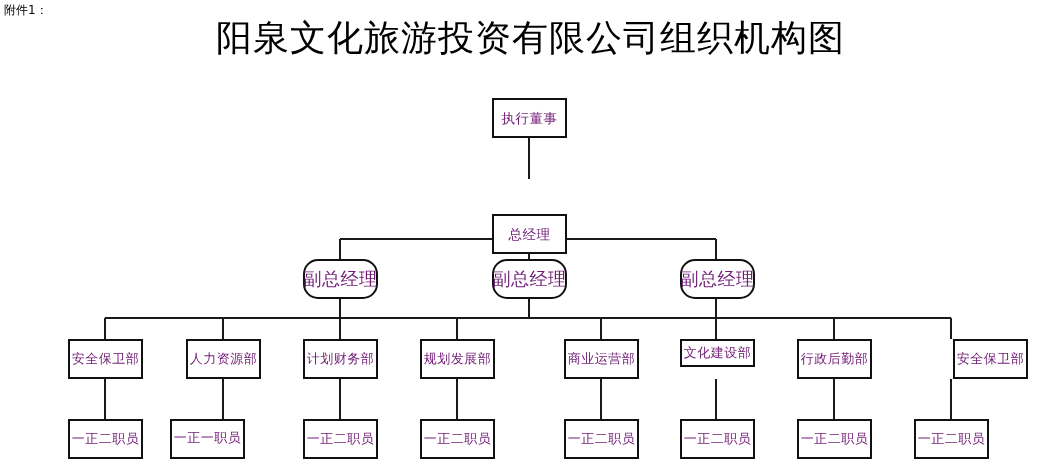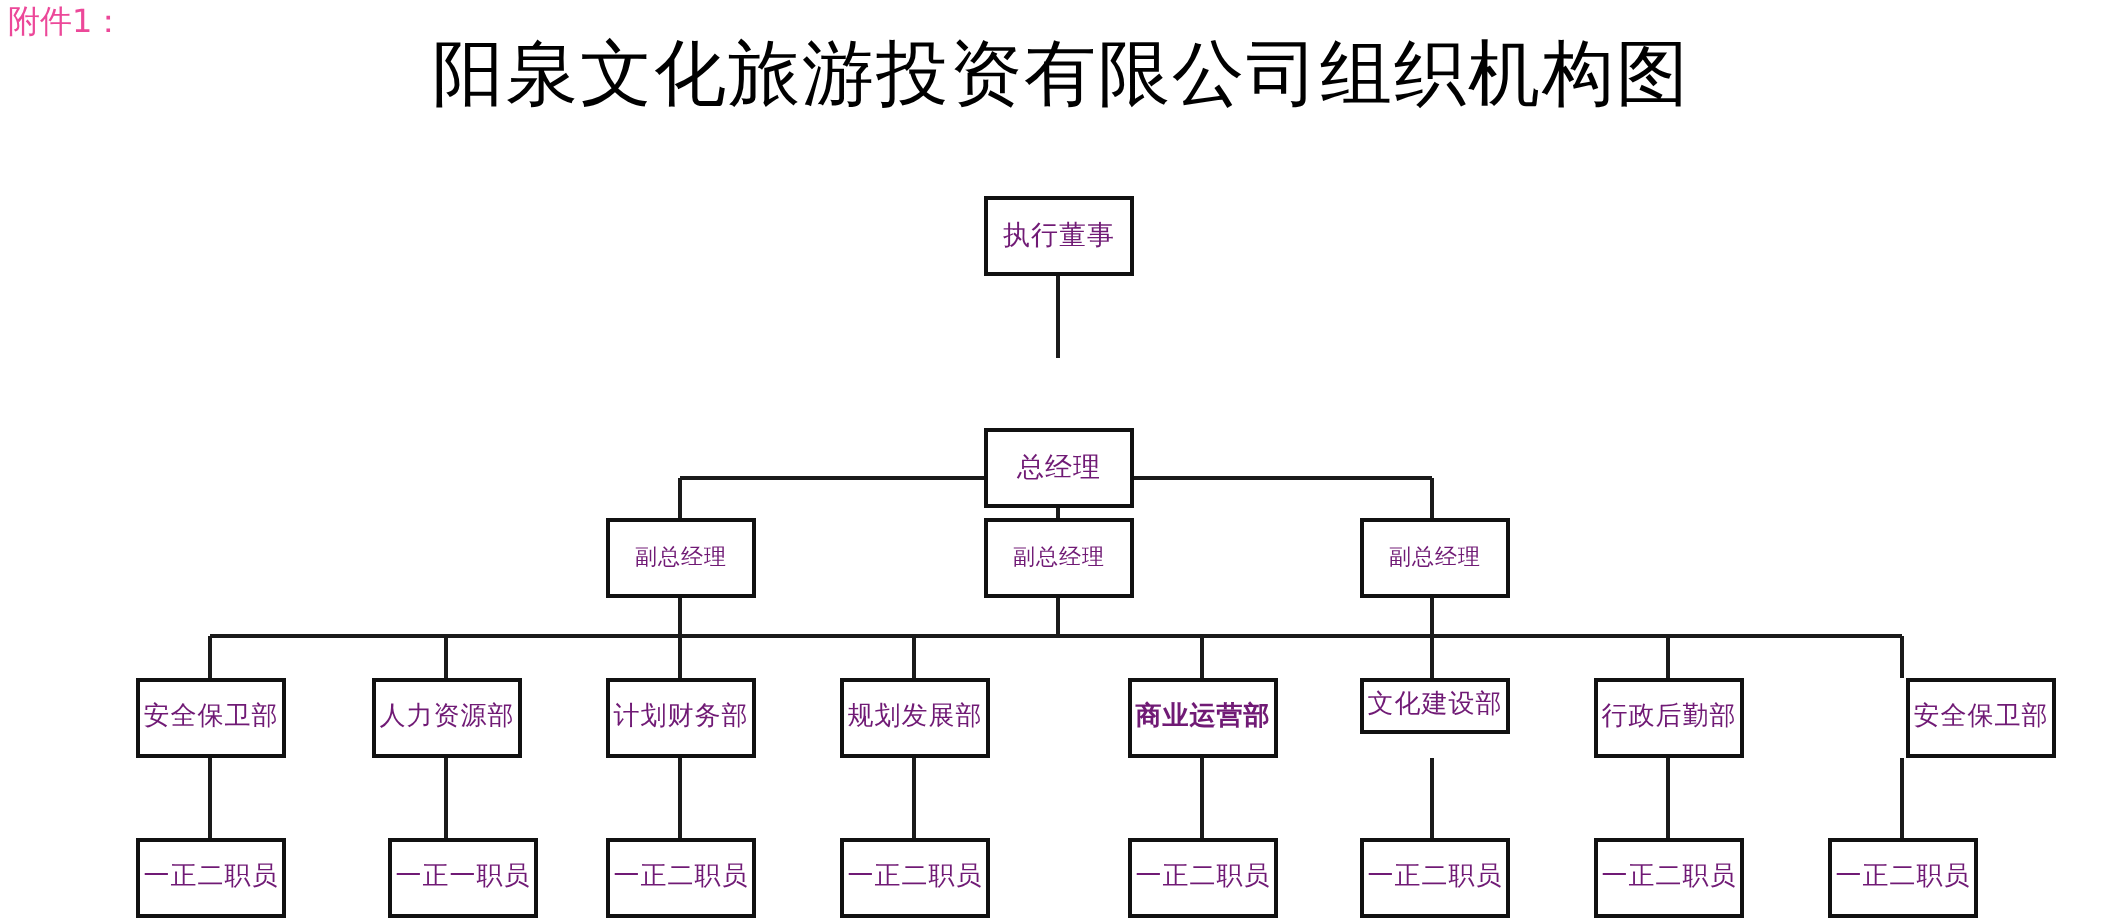--- a/index.html
+++ b/index.html
@@ -15,23 +15,23 @@
     width: 1061px;
     height: 460px;
     overflow: hidden;
     background: #ffffff;
   }
   
   #attachment-label {
     position: absolute;
     left: 4px;
     top: 3px;
-    font-size: 16px;
+    font-size: 12px;
     line-height: 15px;
-    color: #ec4899;
+    color: #000000;
     white-space: nowrap;
     letter-spacing: 0px;
   }
   
   #chart-title {
     position: absolute;
     left: 0;
     top: 18px;
     width: 1061px;
     text-align: center;
@@ -63,21 +63,21 @@
     color: #701a75;
     font-size: 13px;
     line-height: 14px;
     white-space: nowrap;
     letter-spacing: 0.5px;
     font-family: "DejaVu Sans", "Liberation Sans", sans-serif;
     z-index: 3;
   }
   .node.tier-exec   { font-size: 13.5px; }
   .node.tier-gm     { font-size: 13.5px; }
-  .node.tier-vp     { font-size: 11px; }
+  .node.tier-vp     { font-size: 18px; border-radius: 15px; }
   .node.tier-dept   { font-size: 13px; }
   .node.tier-staff  { font-size: 13px; }
 </style>
 </head>
 <body>
 
 <div id="chart-root">
 
   <div id="attachment-label">附件1：</div>
 
@@ -127,27 +127,27 @@
   <div class="node tier-gm" style="left:492px; top:179px; width:75px; height:40px;margin-top:35px;">总经理</div>
 
   <div class="node tier-vp" style="left:303px; top:259px; width:75px; height:40px;">副总经理</div>
   <div class="node tier-vp" style="left:492px; top:259px; width:75px; height:40px;">副总经理</div>
   <div class="node tier-vp" style="left:680px; top:259px; width:75px; height:40px;">副总经理</div>
 
   <div class="node tier-dept" style="left:68px; top:339px; width:75px; height:40px;">安全保卫部</div>
   <div class="node tier-dept" style="left:186px; top:339px; width:75px; height:40px;">人力资源部</div>
   <div class="node tier-dept" style="left:303px; top:339px; width:75px; height:40px;">计划财务部</div>
   <div class="node tier-dept" style="left:420px; top:339px; width:75px; height:40px;">规划发展部</div>
-  <div class="node tier-dept" style="left:564px; top:339px; width:75px; height:40px;font-weight:bold;">商业运营部</div>
+  <div class="node tier-dept" style="left:564px; top:339px; width:75px; height:40px;">商业运营部</div>
   <div class="node tier-dept" style="left:680px; top:339px; width:75px; height:28px;text-align:right;">文化建设部</div>
   <div class="node tier-dept" style="left:797px; top:339px; width:75px; height:40px;">行政后勤部</div>
   <div class="node tier-dept" style="left:914px; top:339px; width:75px; height:40px;margin-left:39px;">安全保卫部</div>
 
   <div class="node tier-staff" style="left:68px; top:419px; width:75px; height:40px;">一正二职员</div>
-  <div class="node tier-staff" style="left:194px; top:419px; width:75px; height:40px;font-family:Liberation Mono, monospace;">一正一职员</div>
+  <div class="node tier-staff" style="left:170px; top:419px; width:75px; height:40px;font-family:Liberation Mono, monospace;">一正一职员</div>
   <div class="node tier-staff" style="left:303px; top:419px; width:75px; height:40px;">一正二职员</div>
   <div class="node tier-staff" style="left:420px; top:419px; width:75px; height:40px;">一正二职员</div>
   <div class="node tier-staff" style="left:564px; top:419px; width:75px; height:40px;">一正二职员</div>
   <div class="node tier-staff" style="left:680px; top:419px; width:75px; height:40px;">一正二职员</div>
   <div class="node tier-staff" style="left:797px; top:419px; width:75px; height:40px;">一正二职员</div>
   <div class="node tier-staff" style="left:914px; top:419px; width:75px; height:40px;">一正二职员</div>
 
 </div>
 
 </body></html>

